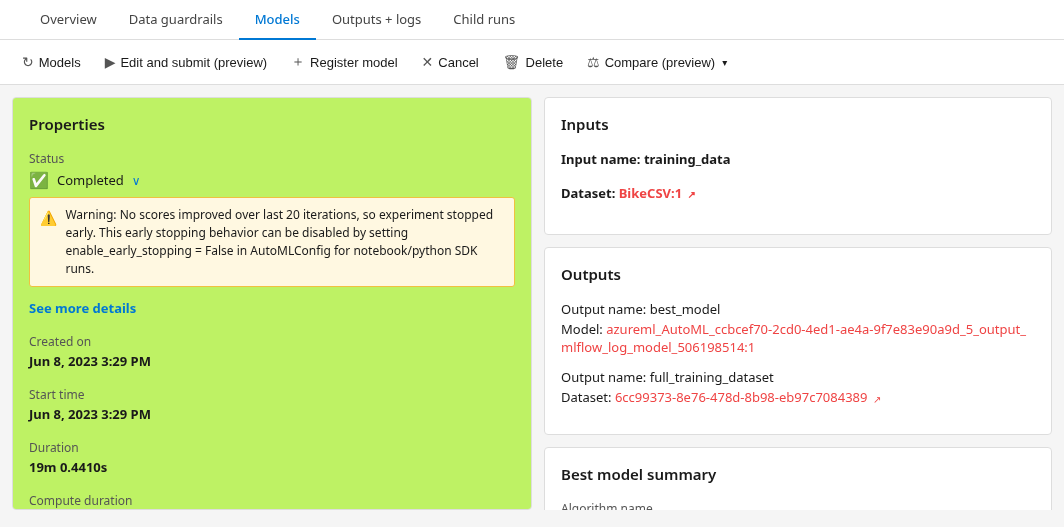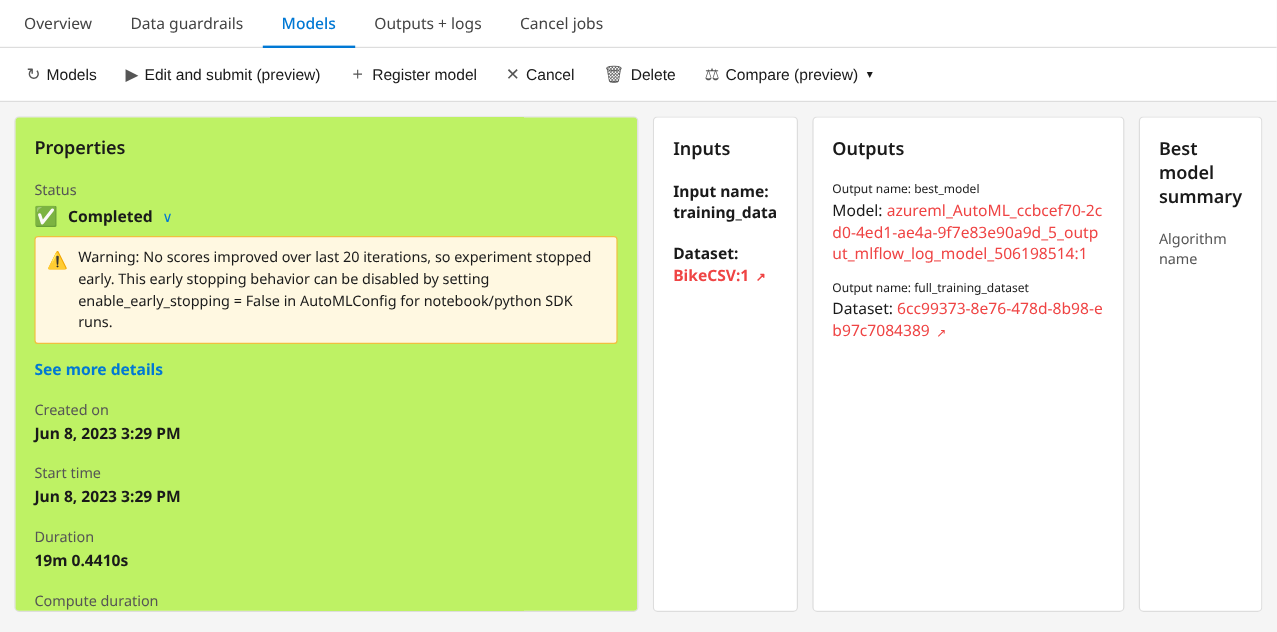--- a/index.html
+++ b/index.html
@@ -1,67 +1,67 @@
 <!DOCTYPE html>
 <html><head>
   <meta charset="utf-8">
   <style>
     * { box-sizing: border-box; margin: 0; padding: 0; }
     body { font-family: 'Segoe UI', system-ui, sans-serif; font-size: 13px; color: #1a1a1a; background: #f5f5f5; }
 
     
-    .tabs { display: flex; border-bottom: 1px solid #ddd; background: #fff; padding: 0 4px; }
+    .tabs { display: flex; border-bottom: 1px solid #ddd; background: #fff; padding: 0 24px; }
     .tab { padding: 10px 16px; cursor: pointer; font-size: 13px; color: #444; border-bottom: 2px solid transparent; margin-bottom: -1px; }
     .tab.active { color: #0078d4; border-bottom: 2px solid #0078d4; font-weight: 500; }
 
     
     .toolbar { display: flex; align-items: center; padding: 8px 12px; background: #fff; border-bottom: 1px solid #ddd; gap: 4px; }
     .toolbar-btn { display: flex; align-items: center; gap: 5px; padding: 5px 10px; cursor: pointer; border: none; background: transparent; font-size: 13px; color: #1a1a1a; border-radius: 3px; }
     .toolbar-btn .icon { font-size: 14px; color: #555; }
 
     
     .content { display: flex; gap: 12px; padding: 12px; height: calc(100vh - 90px); overflow: auto; }
 
     
     .panel-left { flex: 0 0 520px; background: #bef264; border: 1px solid #ddd; border-radius: 4px; padding: 16px; overflow-y: auto; }
     .panel-title { font-size: 15px; font-weight: 600; margin-bottom: 16px; }
 
     .prop-label { font-size: 12px; color: #555; margin-bottom: 2px; }
     .prop-value { font-size: 13px; margin-bottom: 16px; font-weight: bold; }
 
     .status-row { display: flex; align-items: center; gap: 8px; margin-bottom: 6px; }
     .status-icon { color: #107c10; font-size: 16px; }
-    .status-text { font-size: 13px; font-weight: 700; color: #1a1a1a; text-align: center; }
+    .status-text { font-size: 13px; font-weight: 400; color: #1a1a1a; text-align: center; }
     .chevron { color: #0078d4; cursor: pointer; font-size: 12px; }
 
     .warning-box { display: flex; gap: 8px; background: #fff8e1; border: 1px solid #f0c040; border-radius: 3px; padding: 8px 10px; margin-bottom: 12px; font-size: 12px; line-height: 1.5; }
     .warning-icon { flex-shrink: 0; font-size: 14px; margin-top: 1px; }
 
     .see-more { color: #0078d4; cursor: pointer; font-size: 13px; margin-bottom: 16px; display: inline-block; font-weight: bold; }
 
     
-    .panel-right { flex: 1; display: flex; flex-direction: row; gap: 12px; overflow-y: auto; }
+    .panel-right { flex: 1; display: flex; flex-direction: column; gap: 12px; overflow-y: auto; }
     .panel-box { background: #fff; border: 1px solid #ddd; border-radius: 4px; padding: 16px; }
 
     .link { color: #ef4444; cursor: pointer; text-decoration: none; }
     .ext-icon { font-size: 10px; vertical-align: middle; margin-left: 2px; }
 
-    .output-name { font-size: 10px; margin-bottom: 2px; }
+    .output-name { font-size: 13px; margin-bottom: 2px; }
     .output-model { font-size: 13px; margin-bottom: 12px; }
     .output-model .link { display: inline; word-break: break-all; }
   </style>
 </head>
 <body>
 
 <div class="tabs">
   <div class="tab">Overview</div>
   <div class="tab">Data guardrails</div>
   <div class="tab active">Models</div>
   <div class="tab">Outputs + logs</div>
-  <div class="tab">Cancel jobs</div>
+  <div class="tab">Child runs</div>
 </div>
 
 <div class="toolbar">
   <button class="toolbar-btn">
     <span class="icon">↻</span>
     <span>Models</span>
   </button>
   <button class="toolbar-btn">
     <span class="icon">▶</span>
     <span>Edit and submit (preview)</span>

